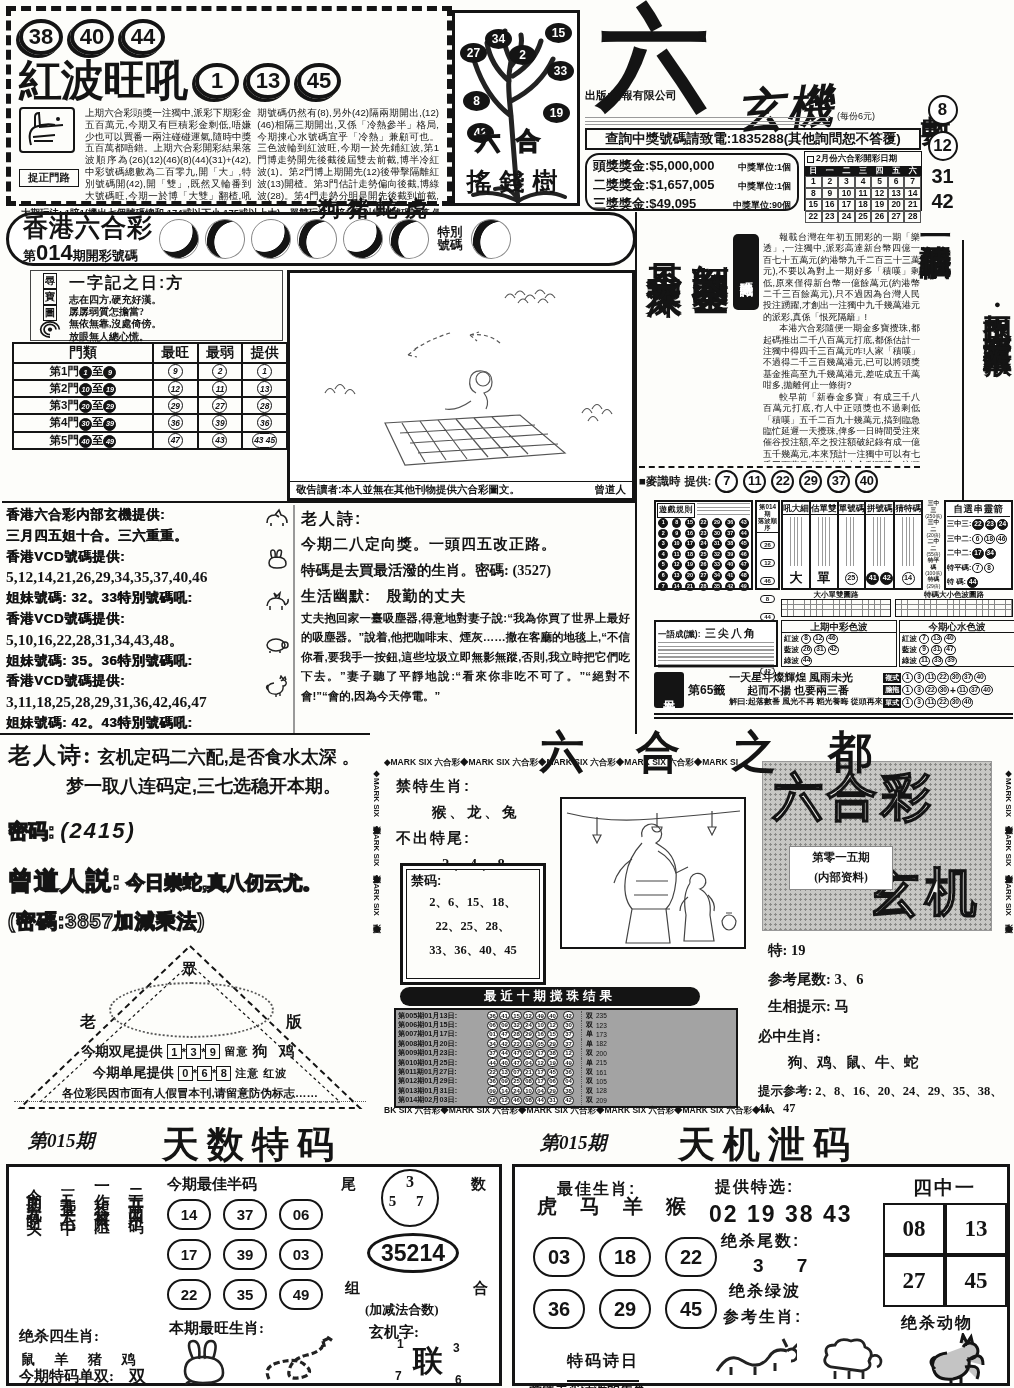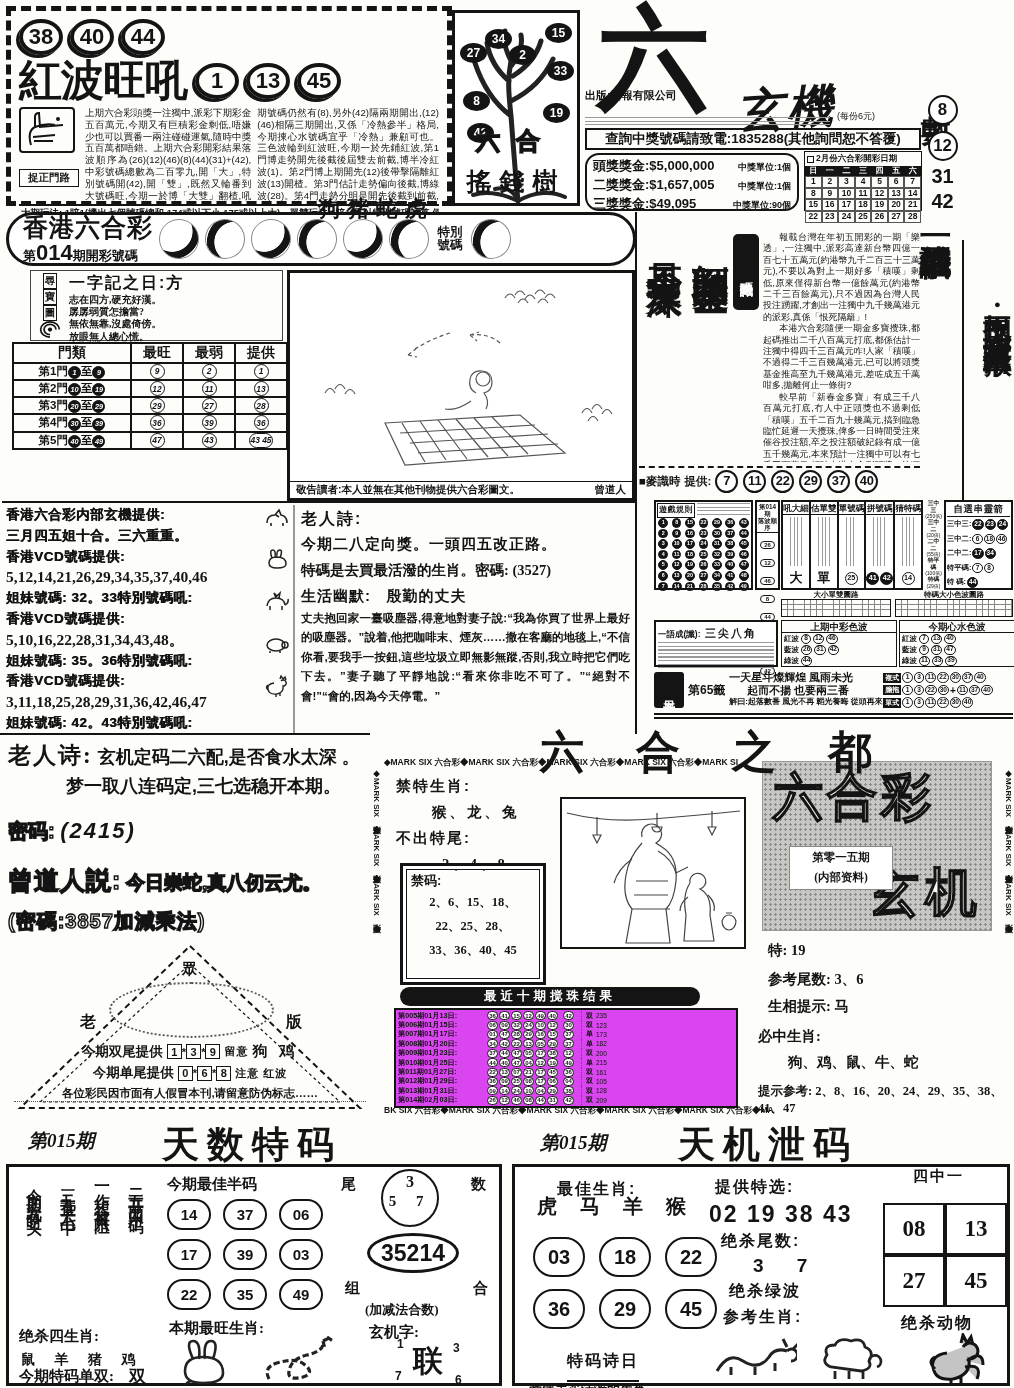--- a/index.html
+++ b/index.html
@@ -180,21 +180,21 @@
 #city .title{left:170px;top:-10px;font-size:44px;font-weight:900;letter-spacing:52px;white-space:nowrap;z-index:2}
 #city .btop{left:14px;top:24px;width:616px;font-size:8.5px;font-weight:bold;white-space:nowrap;overflow:hidden}
 #city .bside{top:36px;width:12px;height:336px;font-size:8px;font-weight:bold;overflow:hidden;line-height:12px}
 #city .lab{font-size:15px;font-weight:900;letter-spacing:2px}
 #city .val{font-size:14.5px;font-weight:bold;font-family:"Liberation Serif",serif;letter-spacing:3px}
 #city .jin{left:30px;top:130px;width:146px;height:122px;border:3px solid #141414;box-shadow:inset 0 0 0 3px #fff,inset 0 0 0 4px #141414;padding:6px 8px}
 #city .jin .jl{font-size:13px;font-weight:900}
 #city .jin .jv{font-size:12.5px;font-weight:bold;font-family:"Liberation Serif",serif;text-align:center;line-height:24px}
 #city .illus{left:190px;top:64px;width:186px;height:152px;border:2px solid #141414;background:#fff}
 #city .respill{left:30px;top:254px;width:300px;height:19px;background:#141414;border-radius:10px;color:#fff;font-size:12.5px;font-weight:900;letter-spacing:4px;display:flex;align-items:center;justify-content:center}
-#city .restab{left:24px;top:275px;width:344px;height:100px;border:2px solid #141414;padding:1px 2px;background:#d946ef}
+#city .restab{left:24px;top:275px;width:344px;height:100px;border:2px solid #141414;padding:1px 2px;background:#a3a3a3}
 #city .res-row{display:flex;align-items:center;height:9.4px;gap:1px}
 #city .res-d{font-size:7.2px;font-weight:900;width:88px;flex:none;white-space:nowrap}
 #city .restab .c{--s:9px;border-width:.8px;font-size:6px;min-width:11px}
 #city .res-sp{margin-left:4px}
 #city .res-par{font-size:7px;font-weight:bold;margin-left:6px;border-left:1px dotted #555;padding-left:4px}
 #city .res-sum{font-size:6.5px;margin-left:2px}
 #city .banner{left:392px;top:28px;width:230px;height:170px;background:#c7c7c4;background-image:radial-gradient(#8a8a88 1px,transparent 1.4px);background-size:5px 5px;border:1px solid #999}
 #city .banner .w1{position:absolute;left:10px;top:2px;font-size:50px;font-weight:900;letter-spacing:4px}
 #city .banner .w2{position:absolute;right:8px;bottom:2px;font-size:52px;font-weight:900;letter-spacing:6px}
 #city .banner .tag{position:absolute;left:26px;top:84px;width:104px;height:44px;background:#fff;border:1px solid #888;text-align:center;font-size:11.5px;font-weight:bold;line-height:20px;font-family:"Liberation Serif",serif}
@@ -434,21 +434,21 @@
     <div class="cap">
       <span>敬告讀者:本人並無在其他刊物提供六合彩圖文。</span>
       <span>曾道人</span>
     </div>
   </section>
 
   <section class="ab" id="gates">
     <table>
       <thead>
           <tr>
-        <th style="width:118px">門類</th>
+        <th style="width:140px">門類</th>
         <th>最旺</th>
         <th>最弱</th>
         <th>提供</th>
       </tr>
         </thead>
       <tbody>
           <tr class="gt-row">
           <td><i style="font-style:normal">第1門</i><i class="c f cc">1</i>至<i class="c f cc">9</i></td>
           <td><i class="c">9</i></td>
           <td><i class="c">2</i></td>
@@ -1101,21 +1101,21 @@
       <div class="ab lbl" style="left:206px;top:64px">绝杀尾数:</div>
       <div class="ab" style="left:238px;top:88px;font-size:19px;font-weight:900;letter-spacing:14px">3 7</div>
       <div class="ab lbl" style="left:214px;top:114px">绝杀绿波</div>
       <div class="ab lbl" style="left:208px;top:140px">参考生肖:</div>
       <svg class="ab" style="left:196px;top:160px" width="86" height="56" viewBox="0 0 43 28">
           <path d="M3 22 q6 -10 13 -5 q8 5 13 -2 q3 -5 9 -3 M38 12 a3 3 0 1 1 2 5 M38 10 l-2 -4 M41 11 l3 -3 M10 20 v4 M22 20 v4 M32 18 v4" stroke="#222" stroke-width="1.5" fill="none"></path>
         </svg>
       <svg class="ab" style="left:300px;top:168px" width="70" height="46" viewBox="0 0 35 23">
           <path d="M8 16 q-5 -2 -2 -6 q-2 -5 4 -5 q2 -4 8 -2 q6 -2 7 3 q5 2 2 7 q2 4 -4 5 z M27 13 a3 3 0 1 1 4 3 M10 18 v4 M17 18 v4 M24 18 v4" stroke="#222" stroke-width="1.4" fill="none"></path>
         </svg>
-      <div class="ab lbl" style="left:398px;top:0;font-size:15px">四中一</div>
+      <div class="ab lbl" style="left:398px;top:8px;font-size:19px">四中一</div>
       <div class="ab four" style="left:368px;top:36px">
           <span>08</span>
           <span>13</span>
           <span>27</span>
           <span>45</span>
         </div>
       <div class="ab lbl" style="left:386px;top:146px">绝杀动物</div>
       <svg class="ab" style="left:408px;top:166px" width="62" height="52" viewBox="0 0 31 26">
           <path d="M19 5 l1 -4 2 4 2 -3 1 4 M20 7 a4 4 0 1 1 3 6 q1 8 -8 10 q-9 1 -10 -6 q-1 -6 7 -7 M6 12 q-4 2 0 6 M14 23 v3 M19 22 v3 M22 14 q8 -6 8 2 M21 17 q9 -2 6 6" stroke="#141414" stroke-width="1.5" fill="#141414" fill-opacity=".25"></path>
         </svg>

